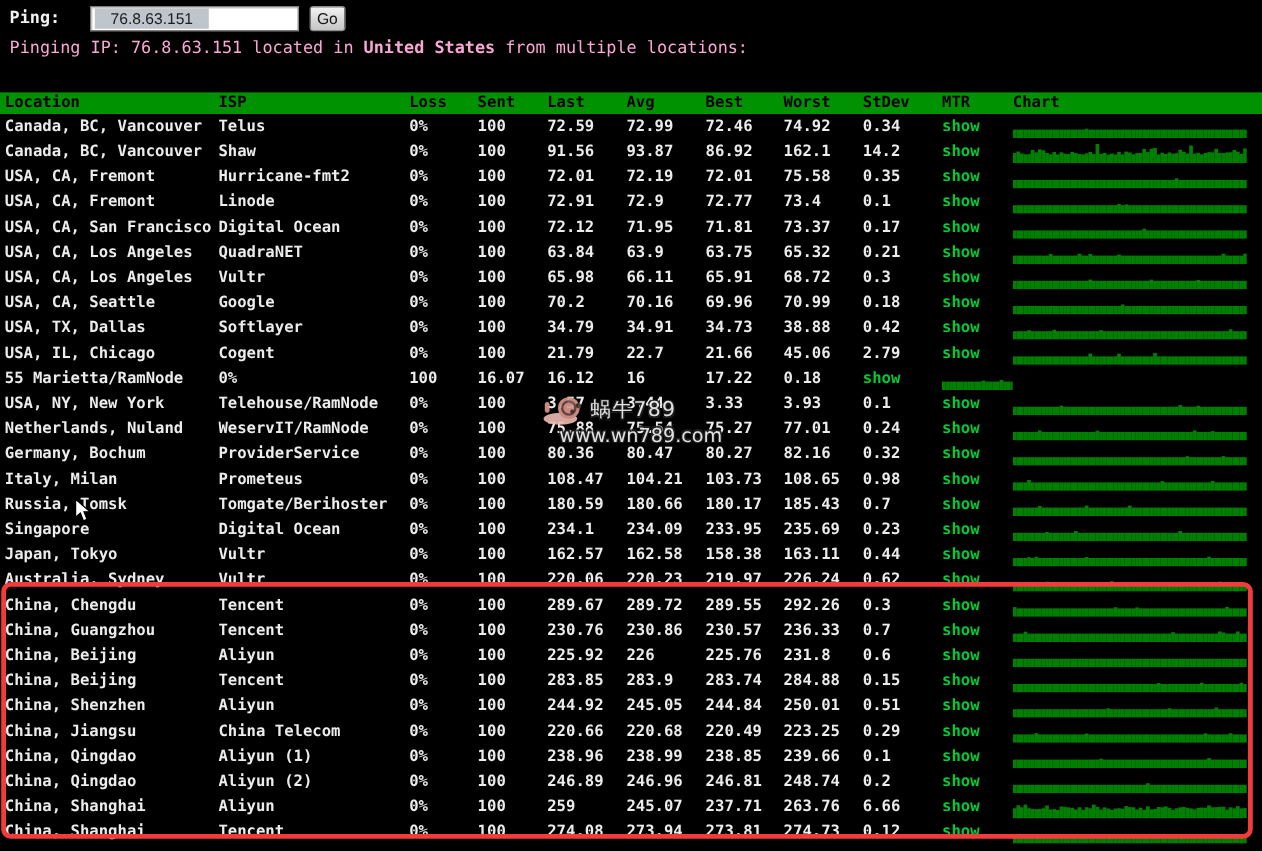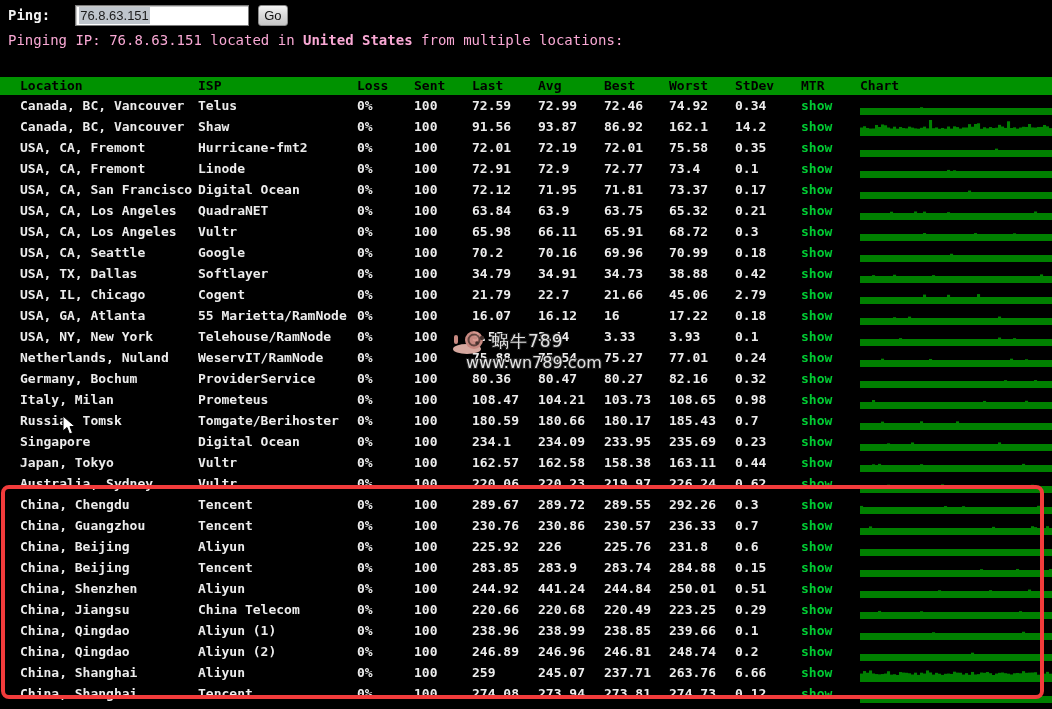--- a/index.html
+++ b/index.html
@@ -5,34 +5,34 @@
   * { margin:0; padding:0; box-sizing:border-box; }
   html,body { width:1052px; height:709px; background:#000; overflow:hidden;
               font-family:"DejaVu Sans Mono","Liberation Mono",monospace; }
 
   
   .ping-form { position:absolute; left:8px; top:4px; height:22px; display:flex; align-items:center; }
   .ping-label { color:#f2f2f2; font-size:14px; font-weight:700; margin-right:25px; }
   .ping-input { width:174px; height:21px; background:#fff; border:1px solid #7b7b7b;
                 box-shadow:inset 1px 1px 0 #c8c8c8; display:flex; align-items:center;
                 padding-left:3px; font-family:"Liberation Sans",sans-serif; font-size:13px; }
-  .ping-input .sel { background:#bfc5cc; color:#1c1c1c; padding:1px 1px; }
+  .ping-input .sel { background:#bfc5cc; color:#1c1c1c; padding:1px 13px; }
   .go-btn { margin-left:9px; height:21px; min-width:29px; font-family:"Liberation Sans",sans-serif;
             font-size:13px; color:#111; background:linear-gradient(#f4f4f4,#dcdcdc 45%,#c6c6c6);
             border:1px solid #8a8a8a; border-radius:3px; padding:0 5px; }
 
   
   .status-line { position:absolute; left:8px; top:32px; color:#f9a8d4; font-size:14px; white-space:pre; }
   .status-line .bold { font-weight:700; }
 
   
   .ptable { position:absolute; left:0; top:77px; width:1052px; }
   .thead, .trow { display:grid;
       grid-template-columns:178px 159px 57px 58px 66px 66px 65px 66px 66px 59px 197px;
-      padding-left:20px; }
+      padding-left:4px; }
   .thead { background:#009200; height:18px; line-height:18px; }
   .thead .hcell { color:#000; font-size:13px; font-weight:700; }
   .trow { height:21px; line-height:21px; }
   .cell { color:#ececec; font-size:13px; font-weight:700; white-space:pre; overflow:hidden; }
   .show-link { color:#00cc33; font-size:13px; font-weight:700; text-decoration:none; }
   .c-chart { display:flex; align-items:flex-end; }
   .c-chart svg { display:block; margin-bottom:1px; }
 
   
   .highlight-box { position:absolute; left:1px; top:485px; width:1043px; height:214px;
@@ -862,21 +862,20 @@
             <rect x="174.00" y="10.00" width="3.06" height="7.00" fill="#008000"></rect>
             <rect x="177.00" y="10.00" width="3.06" height="7.00" fill="#008000"></rect>
             <rect x="180.00" y="10.00" width="3.06" height="7.00" fill="#008000"></rect>
             <rect x="183.00" y="10.00" width="3.06" height="7.00" fill="#008000"></rect>
             <rect x="186.00" y="10.00" width="3.06" height="7.00" fill="#008000"></rect>
             <rect x="189.00" y="10.00" width="3.06" height="7.00" fill="#008000"></rect>
             <rect x="192.00" y="10.00" width="3.06" height="7.00" fill="#008000"></rect>
           </svg></div>
       </div>
       <div class="trow">
-        <div class="cell c-location">USA, GA, Atlanta</div>
         <div class="cell c-isp">55 Marietta/RamNode</div>
         <div class="cell c-loss">0%</div>
         <div class="cell c-sent">100</div>
         <div class="cell c-last">16.07</div>
         <div class="cell c-avg">16.12</div>
         <div class="cell c-best">16</div>
         <div class="cell c-worst">17.22</div>
         <div class="cell c-stdev">0.18</div>
         <div class="cell c-mtr"><a href="#" class="show-link">show</a></div>
         <div class="cell c-chart"><svg width="195" height="17">
@@ -1894,21 +1893,21 @@
             <rect x="189.00" y="8.99" width="3.06" height="8.01" fill="#008000"></rect>
             <rect x="192.00" y="10.00" width="3.06" height="7.00" fill="#008000"></rect>
           </svg></div>
       </div>
       <div class="trow">
         <div class="cell c-location">China, Shenzhen</div>
         <div class="cell c-isp">Aliyun</div>
         <div class="cell c-loss">0%</div>
         <div class="cell c-sent">100</div>
         <div class="cell c-last">244.92</div>
-        <div class="cell c-avg">441.24</div>
+        <div class="cell c-avg">245.05</div>
         <div class="cell c-best">244.84</div>
         <div class="cell c-worst">250.01</div>
         <div class="cell c-stdev">0.51</div>
         <div class="cell c-mtr"><a href="#" class="show-link">show</a></div>
         <div class="cell c-chart"><svg width="195" height="17">
             <rect x="0.00" y="10.00" width="3.06" height="7.00" fill="#008000"></rect>
             <rect x="3.00" y="10.00" width="3.06" height="7.00" fill="#008000"></rect>
             <rect x="6.00" y="10.00" width="3.06" height="7.00" fill="#008000"></rect>
             <rect x="9.00" y="10.00" width="3.06" height="7.00" fill="#008000"></rect>
             <rect x="12.00" y="10.00" width="3.06" height="7.00" fill="#008000"></rect>

